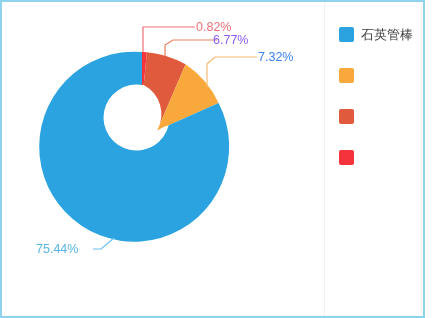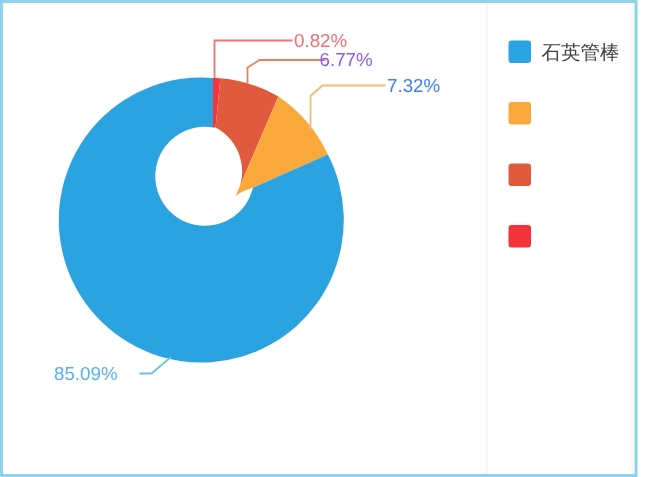--- a/index.html
+++ b/index.html
@@ -115,21 +115,21 @@
 
       <polyline points="112,236 99,247 91,247" fill="none" stroke="#6cc0ea" stroke-width="1.2"></polyline>
     </svg>
 
     <div class="pct-label" style="left:194px; top:18px; color:#f07076;">0.82%</div>
 
     <div class="pct-label" style="left:211px; top:31px; color:#8b5cf6;">6.77%</div>
 
     <div class="pct-label" style="left:256px; top:48px; color:#3b82f6;">7.32%</div>
 
-    <div class="pct-label" style="left:34px; top:240px; color:#56b4e6;">85.09%</div>
+    <div class="pct-label" style="left:34px; top:240px; color:#56b4e6;">75.44%</div>
   </div>
 
   <div id="divider-line"></div>
 
   <div id="legend-panel">
 
     <div class="legend-row">
       <span class="legend-swatch" style="background:#2ba3e0;"></span>
       <span class="legend-label">石英管棒</span>
     </div>

